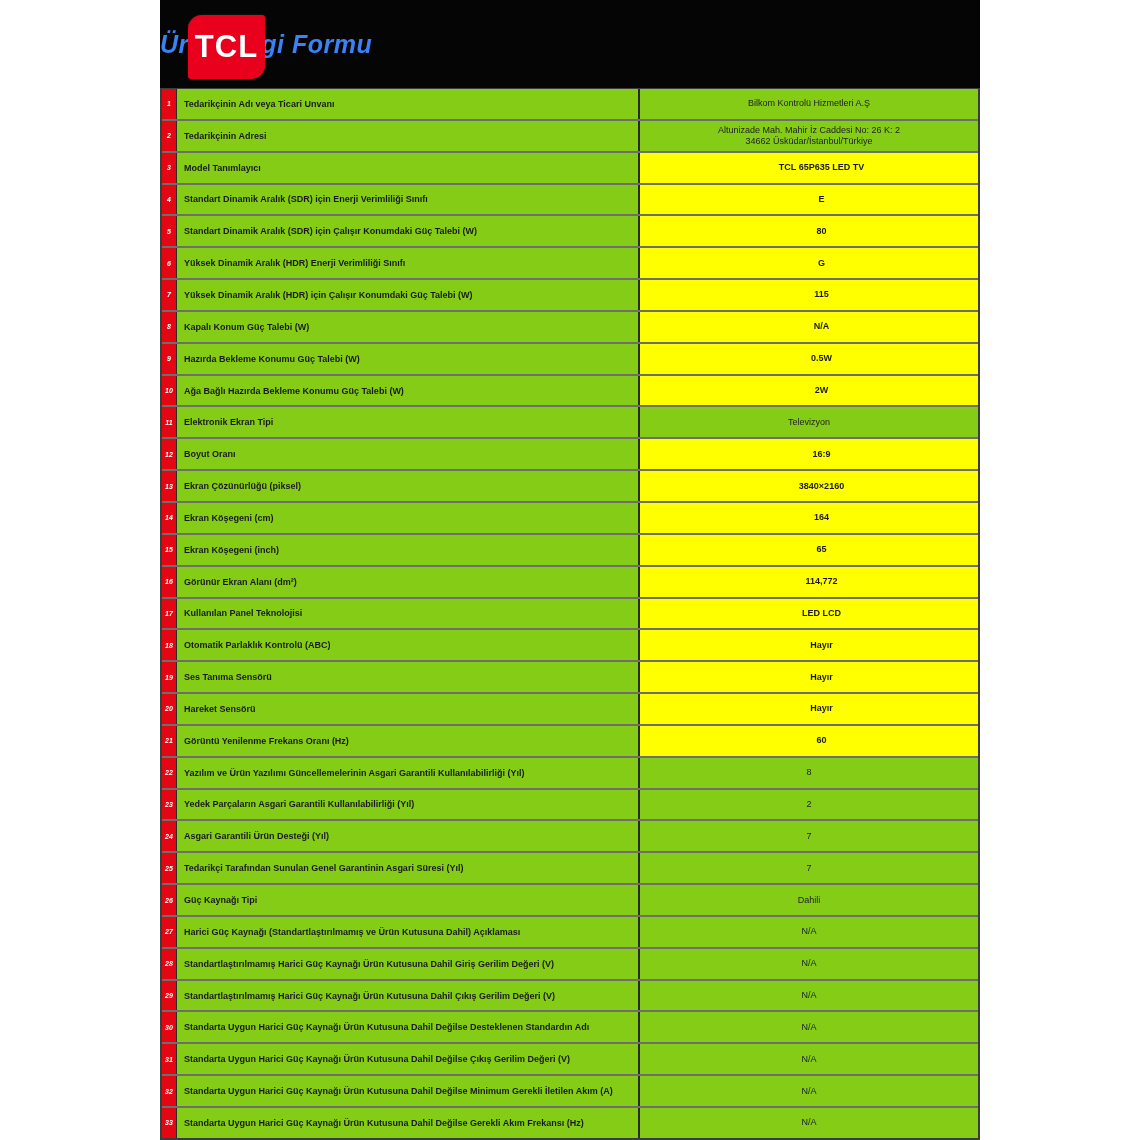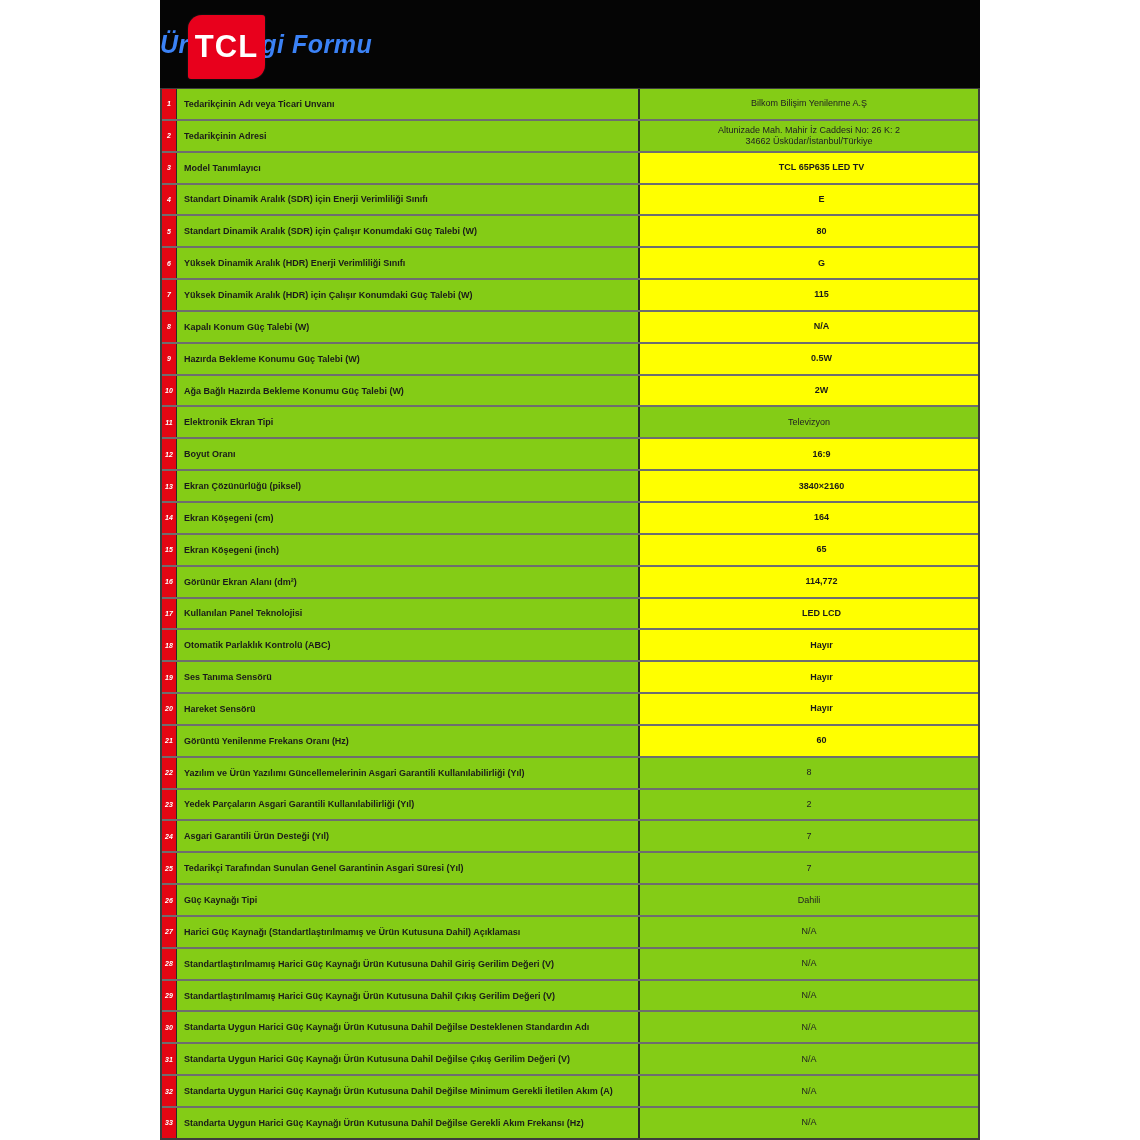--- a/index.html
+++ b/index.html
@@ -104,21 +104,21 @@
   <div class="header">
     <div class="logo">
       <span>TCL</span>
     </div>
     <div class="title">Ürün Bilgi Formu</div>
   </div>
   <div class="table" id="spec-table">
   <div class="row">
     <div class="num">1</div>
     <div class="label">Tedarikçinin Adı veya Ticari Unvanı</div>
-    <div class="value">Bilkom Bilişim Yenilenme A.Ş</div>
+    <div class="value">Bilkom Kontrolü Hizmetleri A.Ş</div>
   </div>
 
   <div class="row">
     <div class="num">2</div>
     <div class="label">Tedarikçinin Adresi</div>
     <div class="value">Altunizade Mah. Mahir İz Caddesi No: 26 K: 2
 34662 Üsküdar/İstanbul/Türkiye</div>
   </div>
 
   <div class="row hl">

